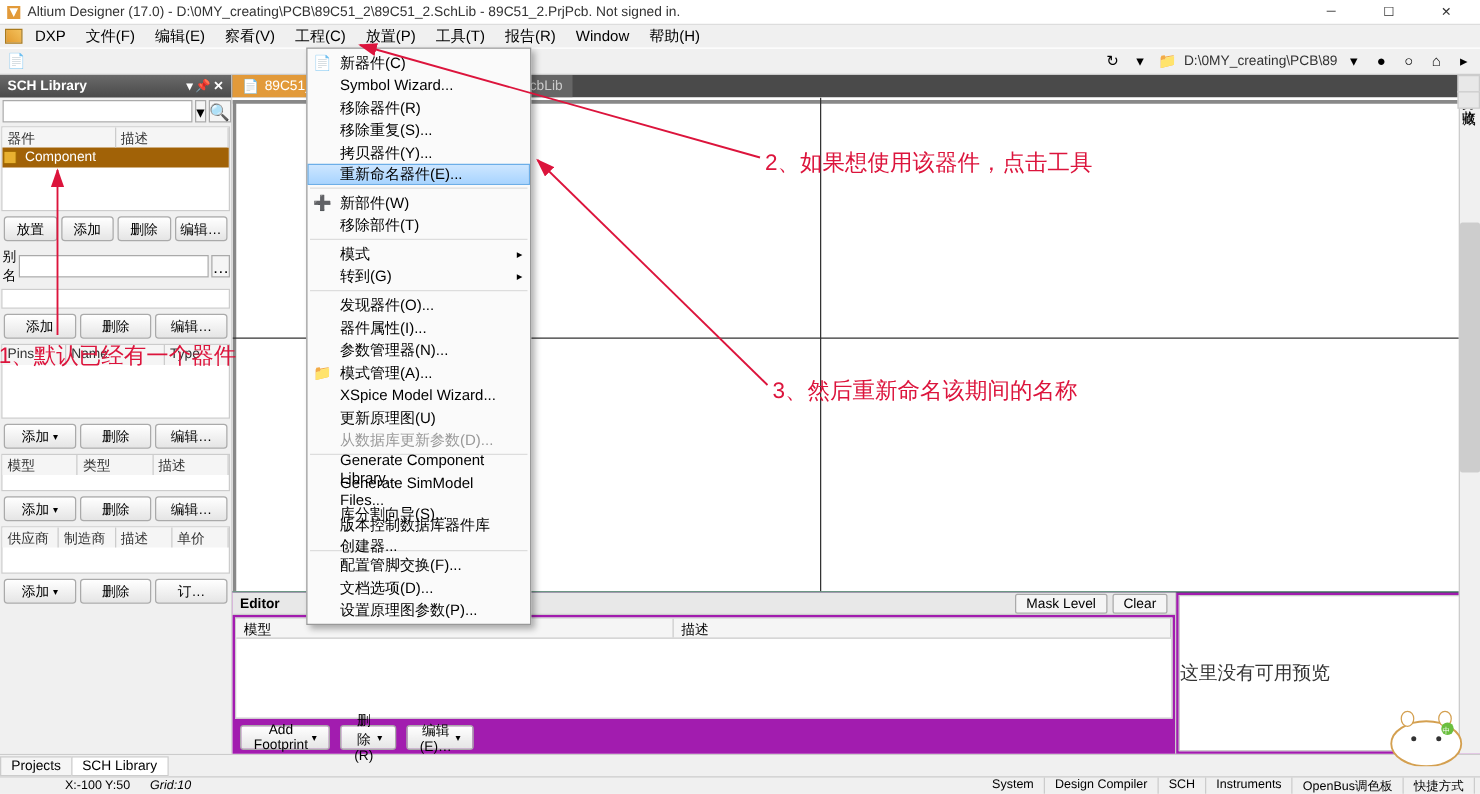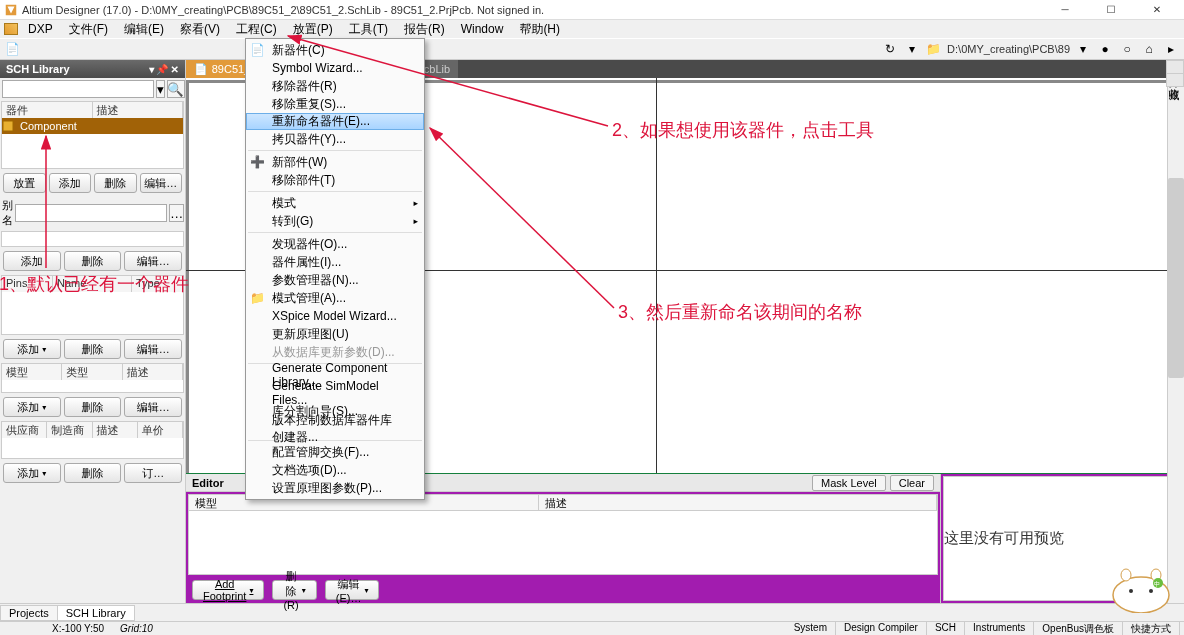--- a/index.html
+++ b/index.html
@@ -277,21 +277,21 @@
             <button class="editor-btn">Clear</button>
           </div>
         </div>
         <div class="editor-grid">
           <div class="editor-grid-header">
             <div class="editor-grid-header-cell" style="width:350px;">模型</div>
             <div class="editor-grid-header-cell" style="flex:1;">描述</div>
           </div>
         </div>
         <div class="editor-footer">
-          <button class="btn dropdown" style="flex:0; padding:0 10px;text-decoration:underline;">Add Footprint</button>
+          <button class="btn dropdown" style="flex:0; padding:0 10px;">Add Footprint</button>
           <button class="btn dropdown" style="flex:0; padding:0 10px;">删除(R)</button>
           <button class="btn dropdown" style="flex:0; padding:0 10px;">编辑(E)…</button>
         </div>
       </div>
       <div class="editor-right">
         <div class="preview-area">
           <span>这里没有可用预览</span>
         </div>
       </div>
     </div>
@@ -305,25 +305,25 @@
     </div>
   <div class="menu-item">
       <span>Symbol Wizard...</span>
     </div>
   <div class="menu-item">
       <span>移除器件(R)</span>
     </div>
   <div class="menu-item">
       <span>移除重复(S)...</span>
     </div>
+  <div class="menu-item">
+      <span>拷贝器件(Y)...</span>
+    </div>
   <div class="menu-item highlighted">
       <span>重新命名器件(E)...</span>
-    </div>
-  <div class="menu-item">
-      <span>拷贝器件(Y)...</span>
     </div>
   <div class="menu-sep"></div>
   <div class="menu-item">
       <span class="menu-icon">➕</span>
       <span>新部件(W)</span>
     </div>
   <div class="menu-item">
       <span>移除部件(T)</span>
     </div>
   <div class="menu-sep"></div>

